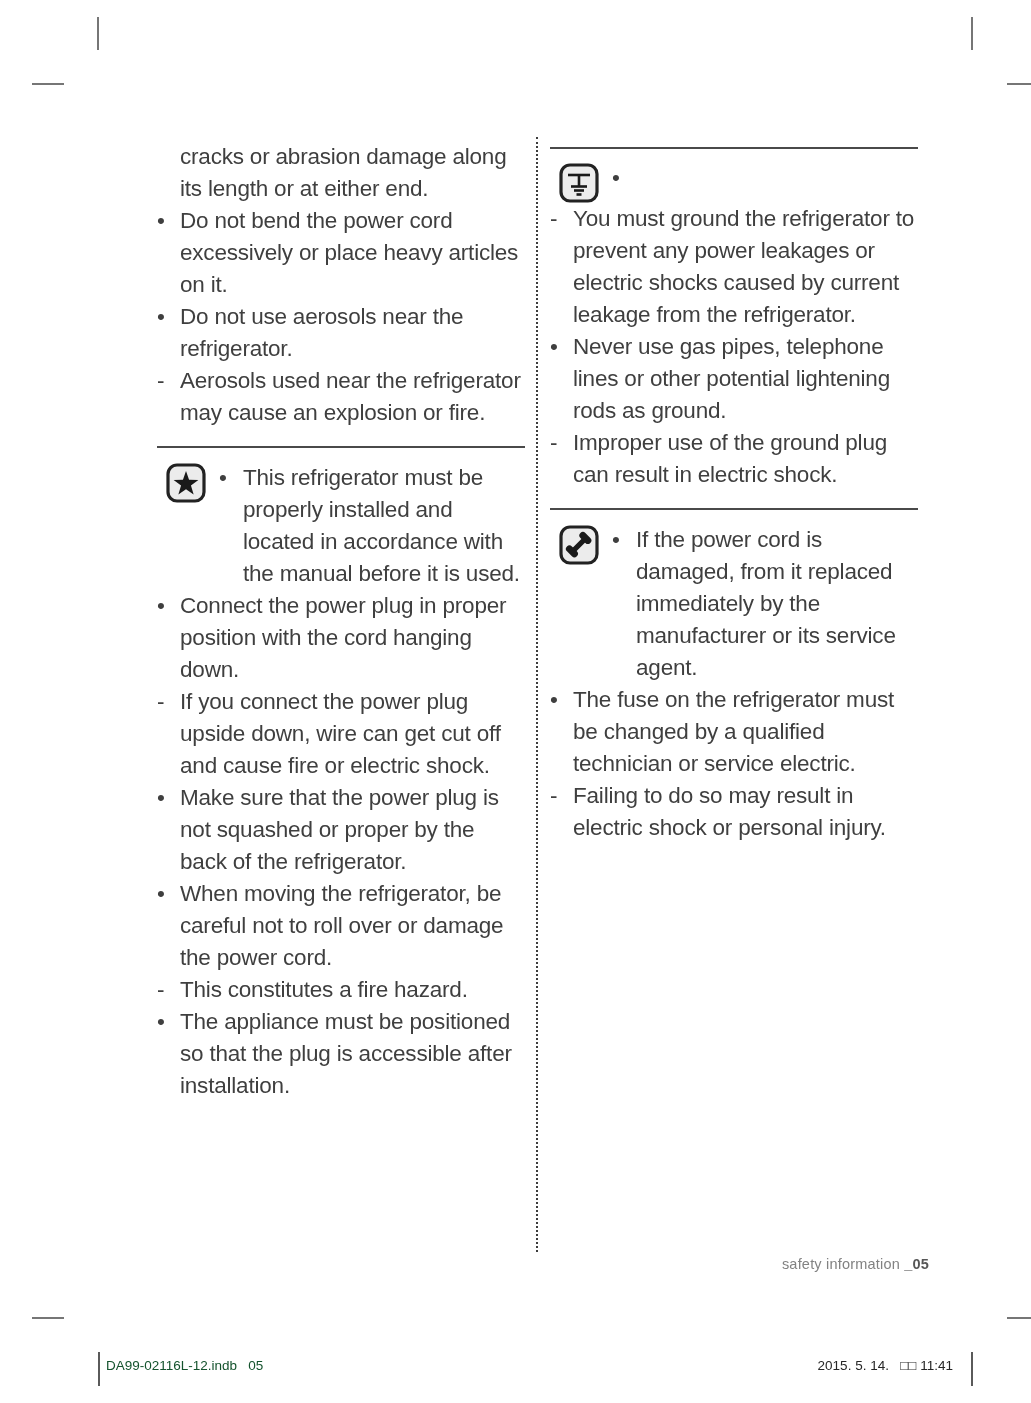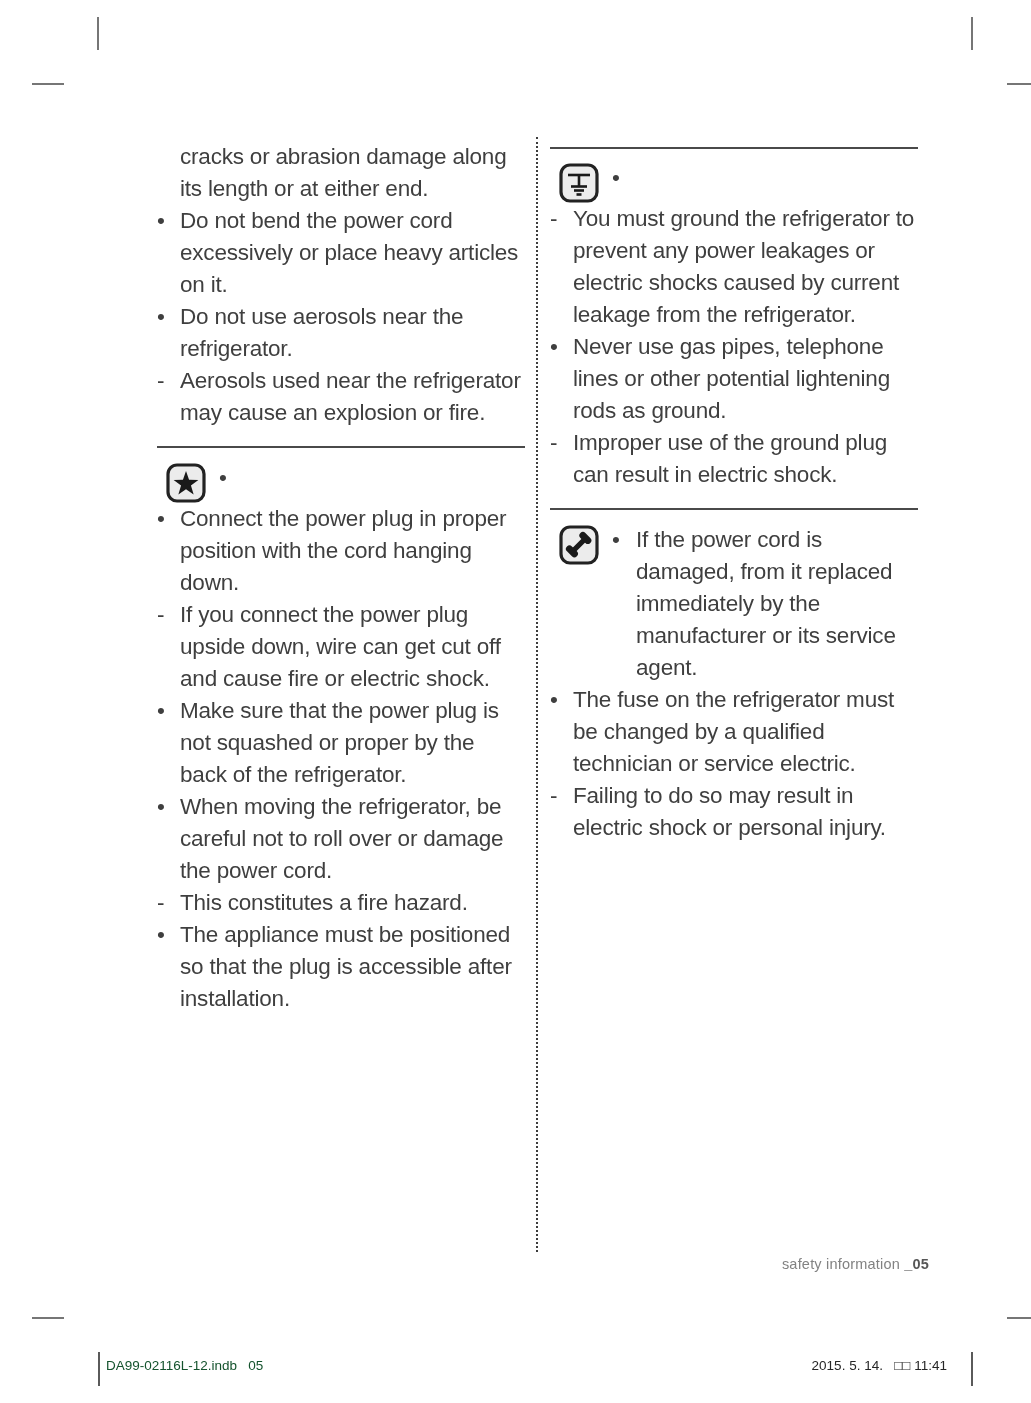--- a/index.html
+++ b/index.html
@@ -31,21 +31,21 @@
   .icon-item .icon-box svg{display:block;}
   .icon-item .marker{flex:0 0 24px;margin-left:13px;}
 
   
   .page-footer{position:absolute;right:122px;top:1256px;font-size:14.5px;color:#828282;
                letter-spacing:0.2px;}
   .page-footer .pagenum{font-weight:bold;color:#565656;}
 
   .print-footer-left{position:absolute;left:86px;top:1358px;font-size:13.5px;color:#14532d;
                      white-space:pre;}
-  .print-footer-right{position:absolute;right:104px;top:1358px;font-size:13.5px;color:#262626;
+  .print-footer-right{position:absolute;right:98px;top:1358px;font-size:13.5px;color:#262626;
                       white-space:pre;}
   .foot-bar{position:absolute;width:2px;height:34px;background:#5a5a5a;top:1352px;}
   .foot-bar.left{left:78px;}
   .foot-bar.right{left:951px;}
 </style>
 </head>
 <body>
 
 <div class="page">
 
@@ -80,20 +80,21 @@
     <hr class="rule">
 
     <div class="item icon-item">
       <span class="icon-box">
         <svg width="40" height="40" viewBox="0 0 40 40">
           <rect x="2" y="2" width="36" height="36" rx="9" fill="#ececec" stroke="#222222" stroke-width="3.2"></rect>
           <polygon fill="#1a1a1a" points="20,8 23.06,16.79 32.36,16.98 24.95,22.61 27.64,31.52 20,26.2 12.36,31.52 15.05,22.61 7.64,16.98 16.94,16.79"></polygon>
         </svg>
       </span>
       <span class="marker">•</span>
+      <span class="txt">This refrigerator must be properly installed and located in accordance with the manual before it is used.</span>
     </div>
     <div class="item">
       <span class="marker">•</span>
       <span class="txt">Connect the power plug in proper position with the cord hanging down.</span>
     </div>
     <div class="item">
       <span class="marker">-</span>
       <span class="txt">If you connect the power plug upside down, wire can get cut off and cause fire or electric shock.</span>
     </div>
     <div class="item">

